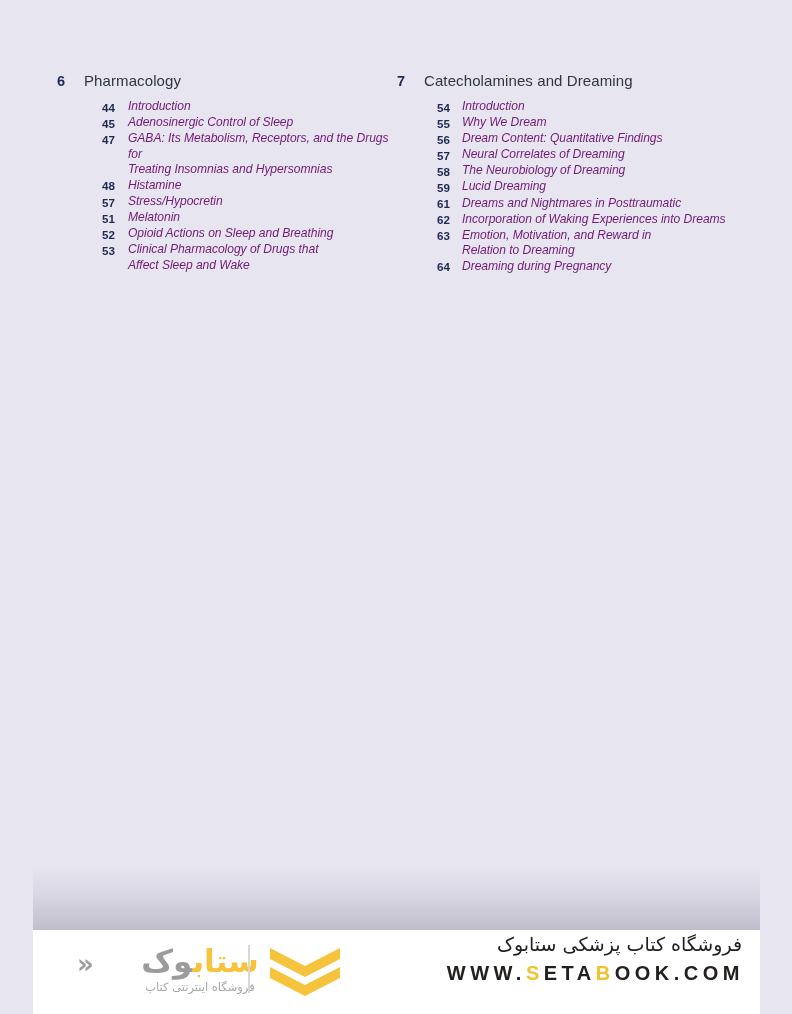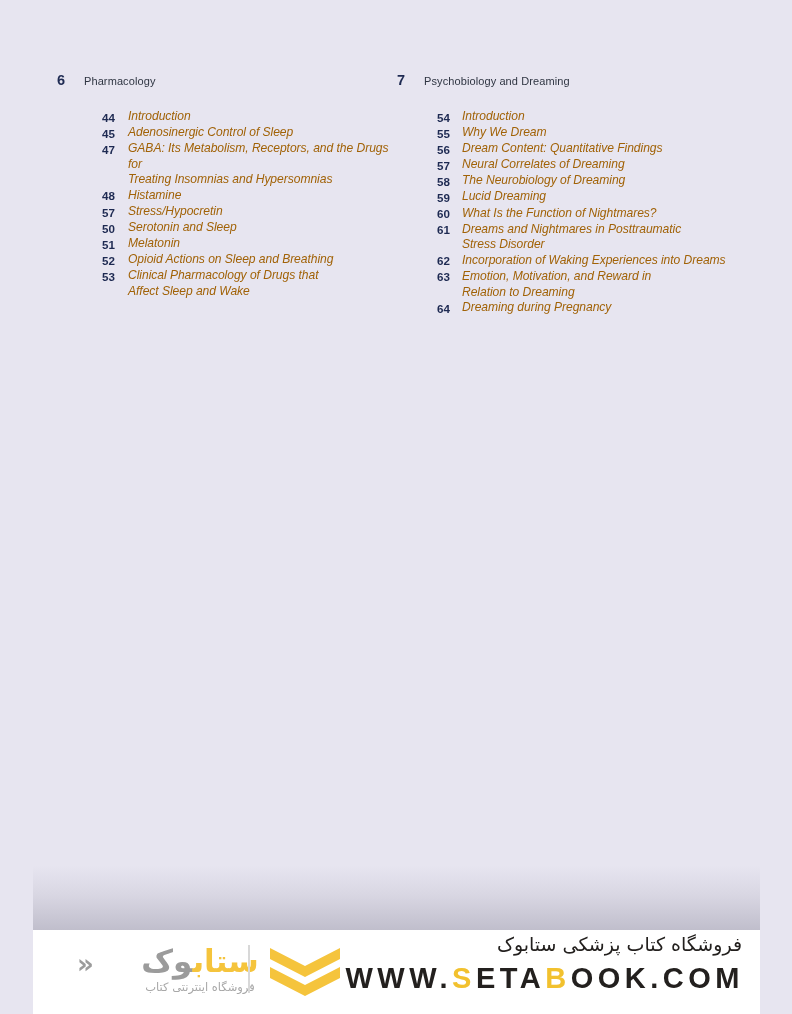--- a/index.html
+++ b/index.html
@@ -48,30 +48,30 @@
   .chapter-num {
     width: 22px;
     flex: 0 0 22px;
     text-align: left;
     font-size: 14.5px;
     font-weight: bold;
     color: #1e2a52;
     letter-spacing: 0px;
   }
   .chapter-title {
-    font-size: 11px;
+    font-size: 15px;
     font-weight: normal;
     color: #2f3542;
     letter-spacing: 0.1px;
     padding-left: 5px;
   }
 
   
   .entries {
-    margin-top: 21px;
+    margin-top: 10px;
   }
   .entry {
     display: flex;
     flex-direction: row;
     align-items: flex-start;
     margin-bottom: 0px;
     line-height: 15.6px;
   }
   .entry-num {
     flex: 0 0 58px;
@@ -79,21 +79,21 @@
     text-align: right;
     font-size: 11.6px;
     font-weight: bold;
     color: #1e2a52;
     padding-top: 0.5px;
   }
   .entry-title {
     padding-left: 13px;
     font-size: 12.1px;
     font-style: italic;
-    color: #a16207;
+    color: #701a75;
     letter-spacing: -0.05px;
   }
   .entry-title .cont {
     display: block;
   }
 
   
   .toc-col.right .entry-num { flex: 0 0 53px; width: 53px; }
   .toc-col.right .entry-title { padding-left: 12px; }
 
@@ -206,21 +206,21 @@
     font-size: 19px;
     color: #23201e;
     white-space: nowrap;
     letter-spacing: 0px;
   }
   .footer-url {
     position: absolute;
     right: 16px;
     top: 40px;
     font-family: "Liberation Sans", sans-serif;
-    font-size: 29px;
+    font-size: 20px;
     font-weight: bold;
     letter-spacing: 4.5px;
     color: #23201e;
     white-space: nowrap;
     text-align: right;
   }
   .footer-url .gold { color: #f2c12e; }
 </style>
 </head>
 <body>
@@ -249,42 +249,38 @@
         </div>
         <div class="entry">
           <span class="entry-num">48</span>
           <span class="entry-title"><span>Histamine</span></span>
         </div>
         <div class="entry">
           <span class="entry-num">57</span>
           <span class="entry-title"><span>Stress/Hypocretin</span></span>
         </div>
         <div class="entry">
-          <span class="entry-num">50</span>
-          <span class="entry-title"><span>Serotonin and Sleep</span></span>
-        </div>
-        <div class="entry">
           <span class="entry-num">51</span>
           <span class="entry-title"><span>Melatonin</span></span>
         </div>
         <div class="entry">
           <span class="entry-num">52</span>
           <span class="entry-title"><span>Opioid Actions on Sleep and Breathing</span></span>
         </div>
         <div class="entry">
           <span class="entry-num">53</span>
           <span class="entry-title"><span>Clinical Pharmacology of Drugs that</span><span class="cont">Affect Sleep and Wake</span></span>
         </div>
       </div>
     </div>
 
     <div class="toc-col right">
       <div class="chapter-head">
         <span class="chapter-num">7</span>
-        <span class="chapter-title">Psychobiology and Dreaming</span>
+        <span class="chapter-title">Catecholamines and Dreaming</span>
       </div>
       <div class="entries">
         <div class="entry">
           <span class="entry-num">54</span>
           <span class="entry-title"><span>Introduction</span></span>
         </div>
         <div class="entry">
           <span class="entry-num">55</span>
           <span class="entry-title"><span>Why We Dream</span></span>
         </div>
@@ -298,26 +294,22 @@
         </div>
         <div class="entry">
           <span class="entry-num">58</span>
           <span class="entry-title"><span>The Neurobiology of Dreaming</span></span>
         </div>
         <div class="entry">
           <span class="entry-num">59</span>
           <span class="entry-title"><span>Lucid Dreaming</span></span>
         </div>
         <div class="entry">
-          <span class="entry-num">60</span>
-          <span class="entry-title"><span>What Is the Function of Nightmares?</span></span>
-        </div>
-        <div class="entry">
           <span class="entry-num">61</span>
-          <span class="entry-title"><span>Dreams and Nightmares in Posttraumatic</span><span class="cont">Stress Disorder</span></span>
+          <span class="entry-title"><span>Dreams and Nightmares in Posttraumatic</span></span>
         </div>
         <div class="entry">
           <span class="entry-num">62</span>
           <span class="entry-title"><span>Incorporation of Waking Experiences into Dreams</span></span>
         </div>
         <div class="entry">
           <span class="entry-num">63</span>
           <span class="entry-title"><span>Emotion, Motivation, and Reward in</span><span class="cont">Relation to Dreaming</span></span>
         </div>
         <div class="entry">

